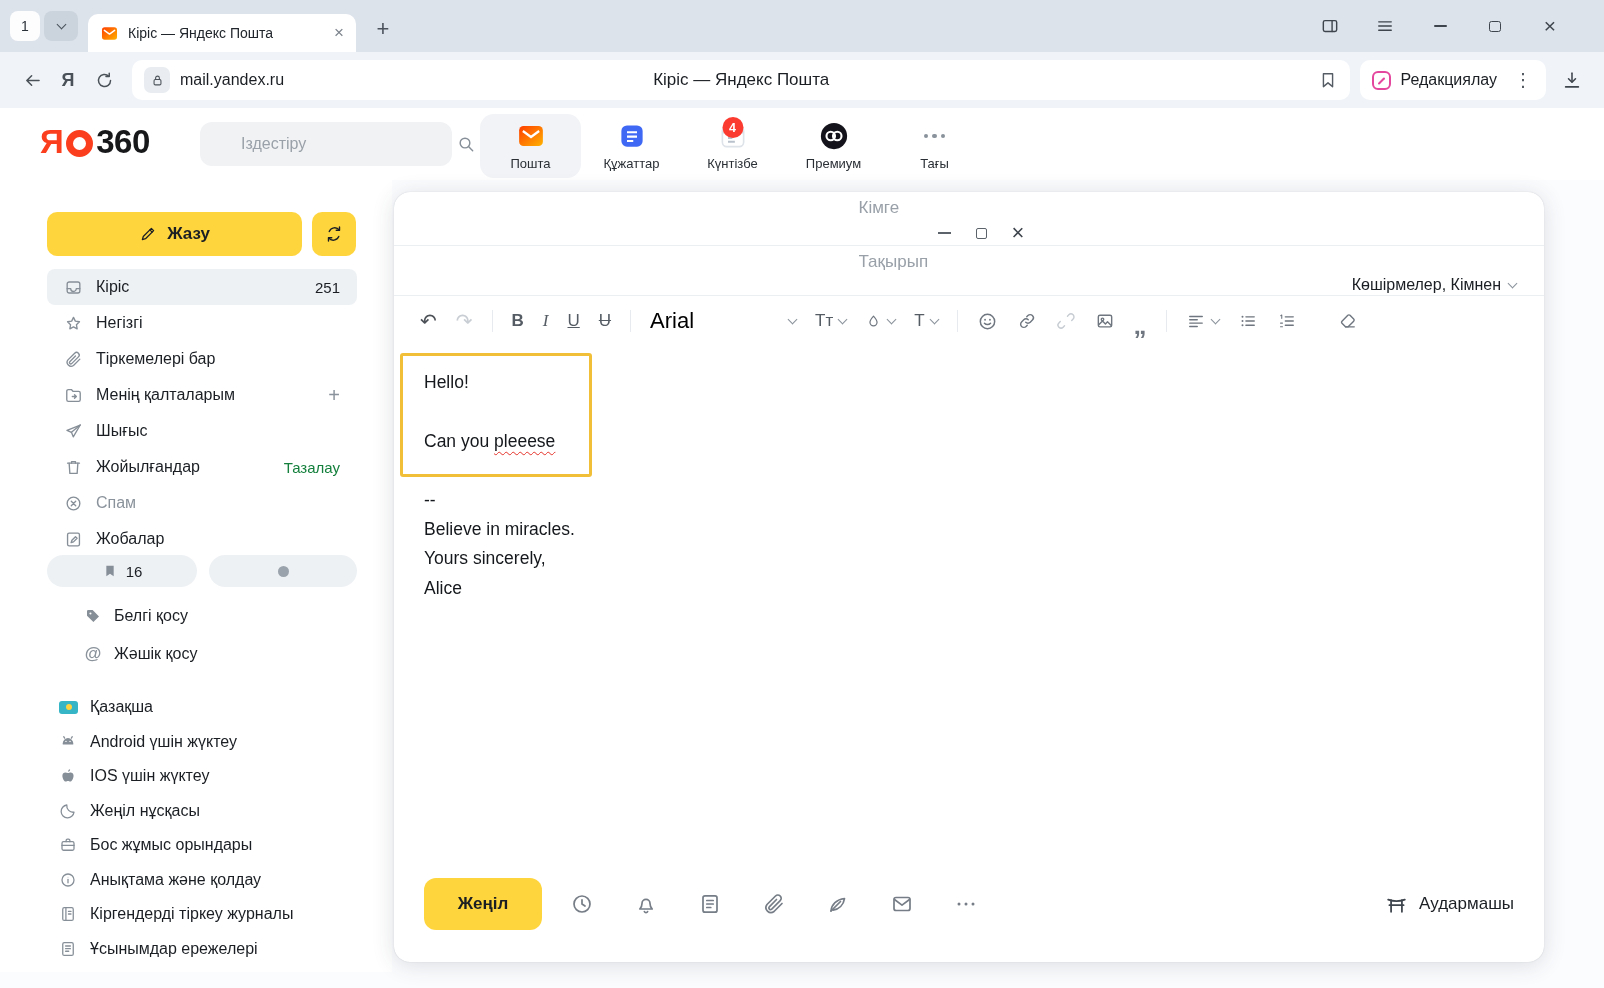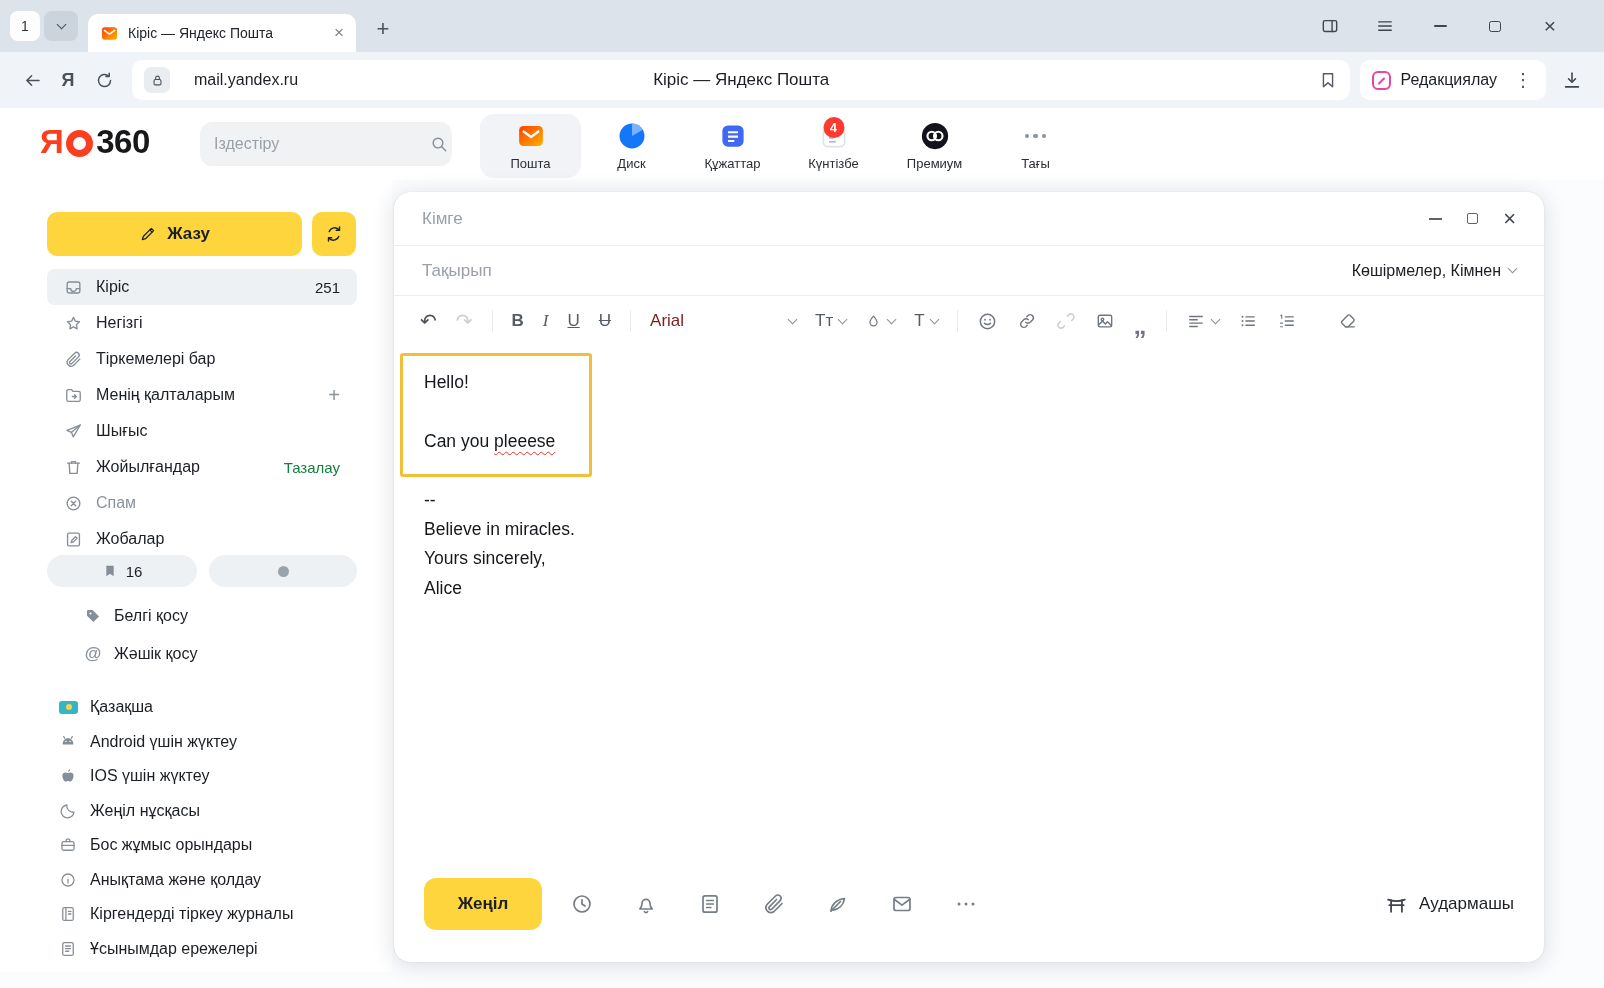--- a/index.html
+++ b/index.html
@@ -29,38 +29,38 @@
 .xbig{font-size:21px;}
 
 
 .addr{position:absolute;top:52px;left:0;right:0;height:56px;background:#f0f4f8;display:flex;align-items:center;padding:0 14px;}
 .navic{width:36px;height:36px;display:flex;align-items:center;justify-content:center;flex:none;}
 .navic .ic{width:21px;height:21px;color:#4a5158;}
 .yaletter{font-weight:bold;font-size:18px;color:#4a5158;width:36px;text-align:center;flex:none;}
 .urlbar{flex:1;height:40px;background:#fff;border-radius:10px;margin:0 10px;display:flex;align-items:center;padding:0 12px;position:relative;}
 .lockchip{width:26px;height:26px;background:#e9edf1;border-radius:7px;display:flex;align-items:center;justify-content:center;flex:none;}
 .lockchip .ic{width:15px;height:15px;color:#4a5158;}
-.urltext{font-size:16px;color:#1b1f24;margin-left:24px;}
+.urltext{font-size:16px;color:#1b1f24;margin-left:10px;}
 .pagetitle{position:absolute;left:0;right:0;text-align:center;font-size:17px;color:#1b1f24;pointer-events:none;}
 .flagmark{margin-left:auto;width:20px;height:20px;color:#555c64;}
 .editpill{height:40px;background:#fff;border-radius:10px;display:flex;align-items:center;gap:9px;padding:0 12px;flex:none;}
 .editic{width:19px;height:19px;border:2px solid #e4479e;border-radius:6px;position:relative;flex:none;}
 .editic i{position:absolute;left:3px;top:7px;width:9px;height:2px;background:#e4479e;transform:rotate(-45deg);border-radius:1px;}
 .editlabel{font-size:16px;color:#1b1f24;}
 .kebab{font-size:18px;color:#4a5158;padding:0 2px 0 8px;}
 .dl{width:36px;height:36px;display:flex;align-items:center;justify-content:center;margin-left:8px;}
 .dl .ic{width:22px;height:22px;color:#3f454d;}
 
 
 .mailhead{position:absolute;top:108px;left:0;right:0;height:72px;background:#fff;}
 .logo{position:absolute;left:40px;top:15px;display:flex;align-items:center;font-weight:bold;font-size:33px;letter-spacing:-.5px;color:#17181a;}
 .logo .ya{color:#fb3f1e;}
 .ring{width:27px;height:27px;border:7.5px solid #fb3f1e;border-radius:50%;margin:2px 3px 0 3px;flex:none;}
 .search{position:absolute;left:200px;top:14px;width:252px;height:44px;background:#f0f2f4;border-radius:12px;display:flex;align-items:center;padding:0 14px;gap:8px;}
-.search input{flex:1;border:none;outline:none;background:transparent;font-size:16px;color:#1d4ed8;font-family:inherit;}
+.search input{flex:1;border:none;outline:none;background:transparent;font-size:16px;color:#1d4ed8;font-family:inherit;margin-left:27px;}
 .search input::placeholder{color:#9aa1a9;}
 .search .ic{width:20px;height:20px;}
 .services{position:absolute;left:480px;top:4px;height:68px;display:flex;align-items:center;}
 .svc{width:101px;height:64px;border-radius:14px;display:flex;flex-direction:column;align-items:center;justify-content:center;gap:5px;position:relative;}
 .svc.active{background:#f1f3f6;}
 .svcic{width:30px;height:30px;display:flex;align-items:center;justify-content:center;}
 .svcic svg{width:30px;height:30px;}
 .svclabel{font-size:13px;color:#2a2f35;}
 .badge{position:absolute;top:3px;left:50%;transform:translateX(-50%);min-width:21px;height:21px;background:#fc3b30;color:#fff;border-radius:11px;font-size:12.5px;font-weight:bold;display:flex;align-items:center;justify-content:center;padding:0 5px;}
 .dots3{display:flex;gap:4px;align-items:center;height:30px;}
@@ -96,21 +96,21 @@
 .arow .ic{width:18px;height:18px;}
 .atglyph{font-size:17px;font-weight:bold;color:#8a929b;width:18px;text-align:center;flex:none;}
 .sfoot{position:absolute;left:47px;top:510px;width:335px;}
 .srow{height:34.5px;display:flex;align-items:center;gap:13px;padding-left:12px;font-size:16px;color:#1b1f24;white-space:nowrap;}
 .srow .ic{width:18px;height:18px;}
 .kzflag{width:19px;height:13px;border-radius:3px;background:#35b5c6;position:relative;flex:none;margin-right:-1px;}
 .kzflag i{position:absolute;left:50%;top:50%;width:6px;height:6px;margin:-3px 0 0 -3px;border-radius:50%;background:#ffd23f;}
 
 
 .card{position:absolute;left:394px;top:192px;width:1150px;height:770px;background:#fff;border-radius:16px;box-shadow:0 3px 22px rgba(45,55,68,.16),0 0 1px rgba(45,55,68,.25);}
-.crow{display:flex;align-items:center;padding:1px 28px;}
+.crow{display:flex;align-items:center;padding:1px 28px;flex-direction:column;}
 .rowto{height:53px;}
 .cinput{border:none;outline:none;background:transparent;font-size:17px;font-family:inherit;color:#1b1f24;flex:1;}
 .cinput::placeholder{color:#99a0a8;}
 .cwin{display:flex;align-items:center;gap:25px;margin-left:24px;}
 .wmini{width:13px;height:2px;background:#5c636b;}
 .wrest{width:11px;height:11px;border:1.6px solid #5c636b;border-radius:2px;}
 .wclose{font-size:22px;color:#3f454d;line-height:1;}
 .hd{height:1px;background:#eceff2;}
 .rowsub{height:49px;}
 .ccfrom{margin-left:auto;display:flex;align-items:center;gap:8px;font-size:16px;color:#1b1f24;}
@@ -118,21 +118,21 @@
 .tsep{width:1px;height:22px;background:#e7eaee;flex:none;}
 .tbtn{display:flex;align-items:center;justify-content:center;font-size:17px;color:#555c64;flex:none;}
 .tbtn .ic{width:20px;height:20px;color:#6f767f;}
 .garrow{font-size:20px;color:#4c5157;line-height:1;}
 .disabled{color:#c9ced4;}
 .bold{font-weight:bold;}
 .italic{font-style:italic;font-family:"Liberation Serif",serif;}
 .under{text-decoration:underline;}
 .strike{text-decoration:line-through;}
 .fontsel{width:146px;display:flex;align-items:center;flex:none;}
-.fontname{font-size:17px;color:#7f1d1d;}
+.fontname{font-size:22px;color:#000000;}
 .fontsel .chev{margin-left:auto;}
 .wchev{display:flex;align-items:center;gap:6px;}
 .quoteg{font-size:26px;font-weight:bold;line-height:.35;color:#6f767f;padding-top:10px;}
 .eraser{margin-left:22px;}
 .bodyarea{position:absolute;left:0;top:155px;right:0;bottom:86px;}
 .annot{position:absolute;left:6px;top:6px;width:192px;height:124px;border:3px solid #f2bf38;border-radius:3px;pointer-events:none;}
 .bodytext{position:absolute;left:30px;top:21px;font-size:17.5px;line-height:29.4px;color:#15181c;}
 .misspell{text-decoration:underline;text-decoration-style:wavy;text-decoration-color:#e5322a;text-decoration-thickness:1px;text-underline-offset:4px;}
 .bbar{position:absolute;left:0;right:0;top:684px;height:56px;display:flex;align-items:center;padding:0 30px;}
 .btn-send{width:118px;height:52px;background:#ffd53d;border-radius:12px;display:flex;align-items:center;justify-content:center;font-size:17px;font-weight:bold;color:#1b1f24;flex:none;}
@@ -272,29 +272,20 @@
               </defs>
               <rect x="2.5" y="4" width="19" height="16" rx="3.5" fill="url(#g2)"></rect>
               <path d="M5.5 8l6.5 4.8L18.5 8" stroke="#fff" stroke-width="1.8" fill="none"></path>
             </svg>
         </span>
         <span class="svclabel">Пошта</span>
       </div>
       <div class="svc">
         <span class="svcic">
           <svg viewBox="0 0 24 24">
-              <circle cx="12" cy="12" r="10" fill="#1477f8"></circle>
-              <path d="M12 12l8.6-5.1A10 10 0 0 0 12 2z" fill="#7ab2ff"></path>
-            </svg>
-        </span>
-        <span class="svclabel">Диск</span>
-      </div>
-      <div class="svc">
-        <span class="svcic">
-          <svg viewBox="0 0 24 24">
               <rect x="3.5" y="3.5" width="17" height="17" rx="4.5" fill="#3f68f5"></rect>
               <path d="M8 9h8M8 12.5h8M8 16h5" stroke="#fff" stroke-width="1.7" fill="none"></path>
             </svg>
         </span>
         <span class="svclabel">Құжаттар</span>
       </div>
       <div class="svc">
         <span class="svcic">
           <svg viewBox="0 0 24 24">
               <rect x="3.5" y="4.5" width="17" height="16" rx="3.5" fill="#fff" stroke="#dde3e9" stroke-width="1.3"></rect>

